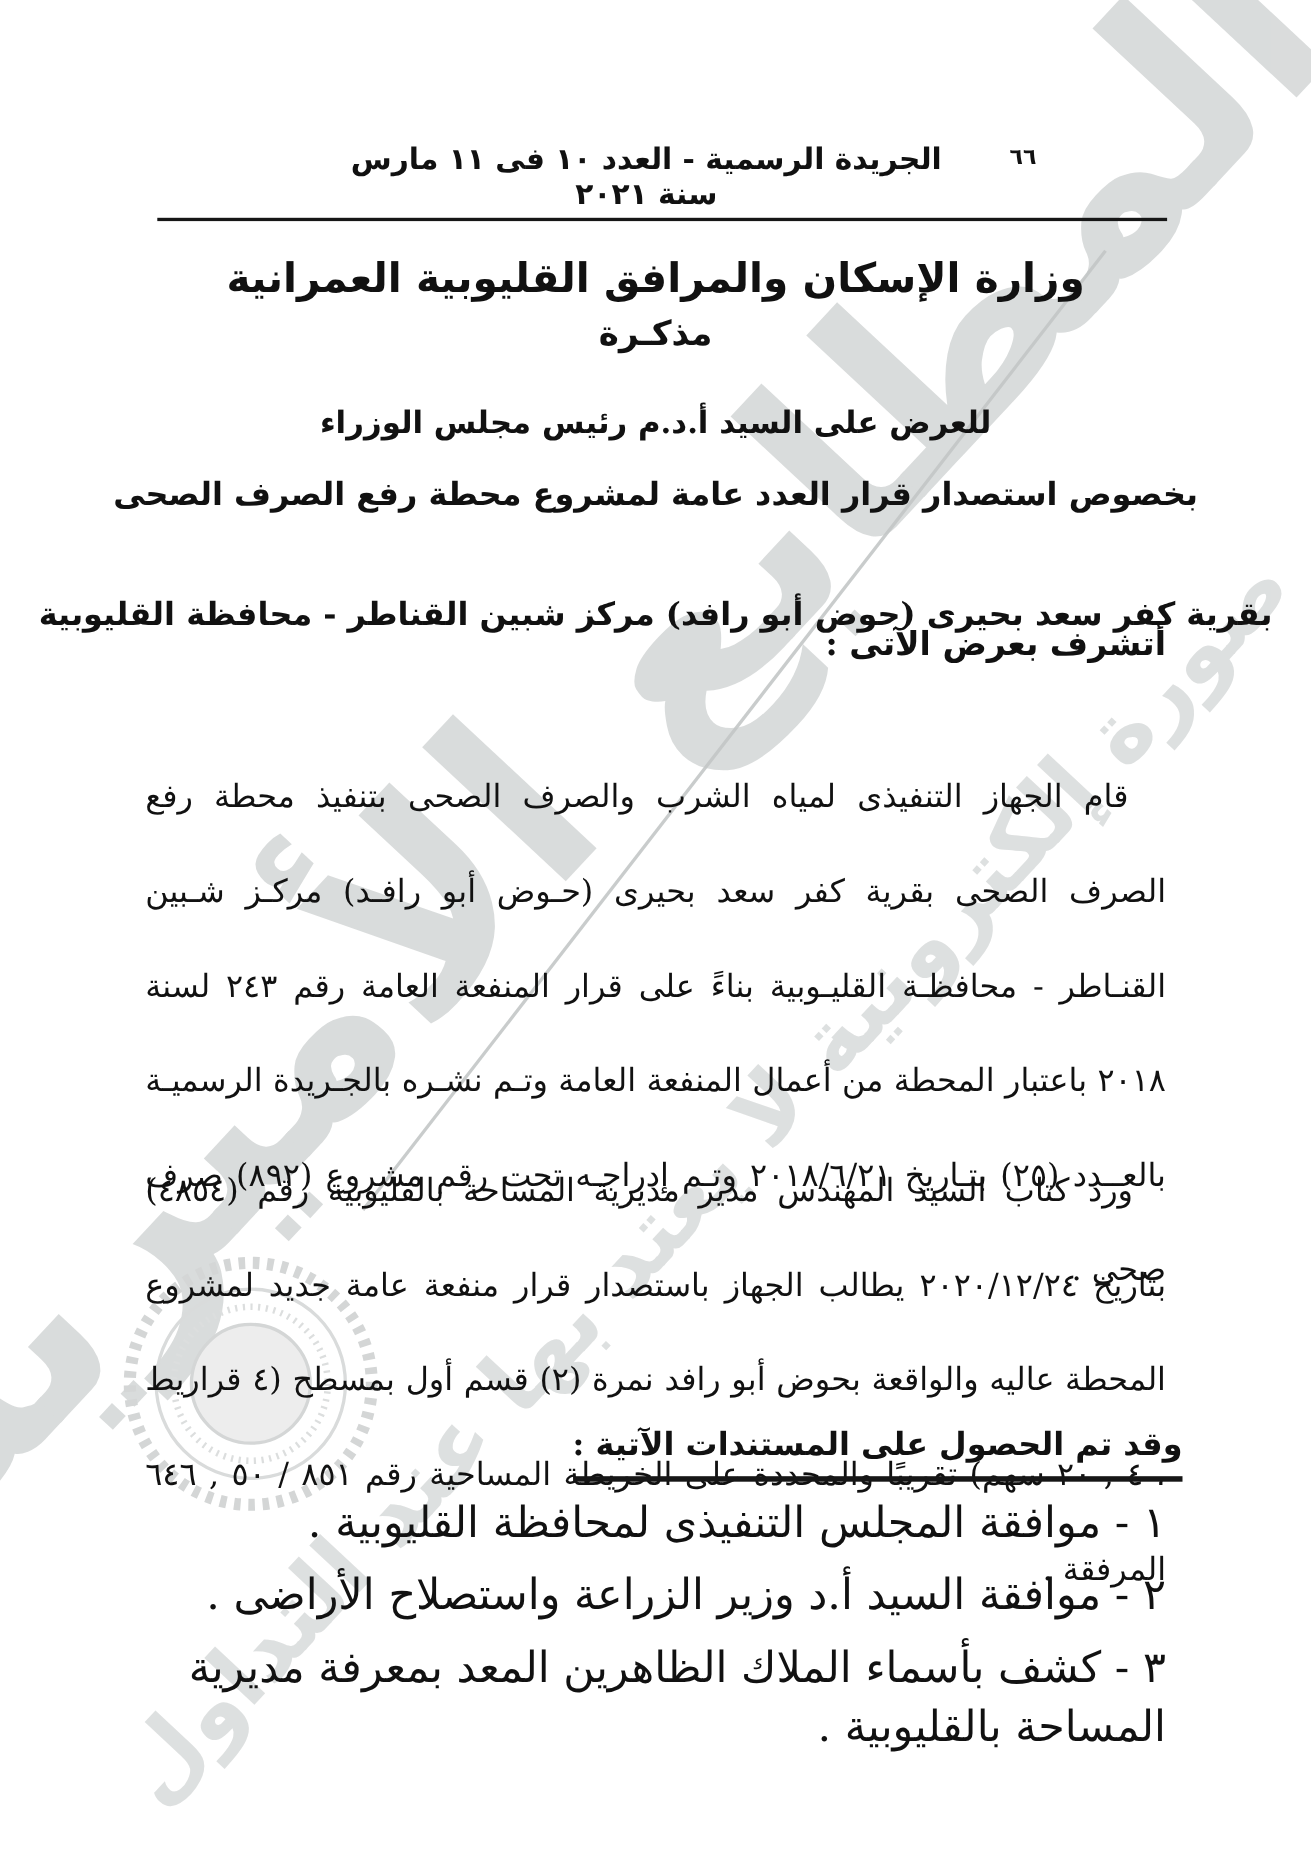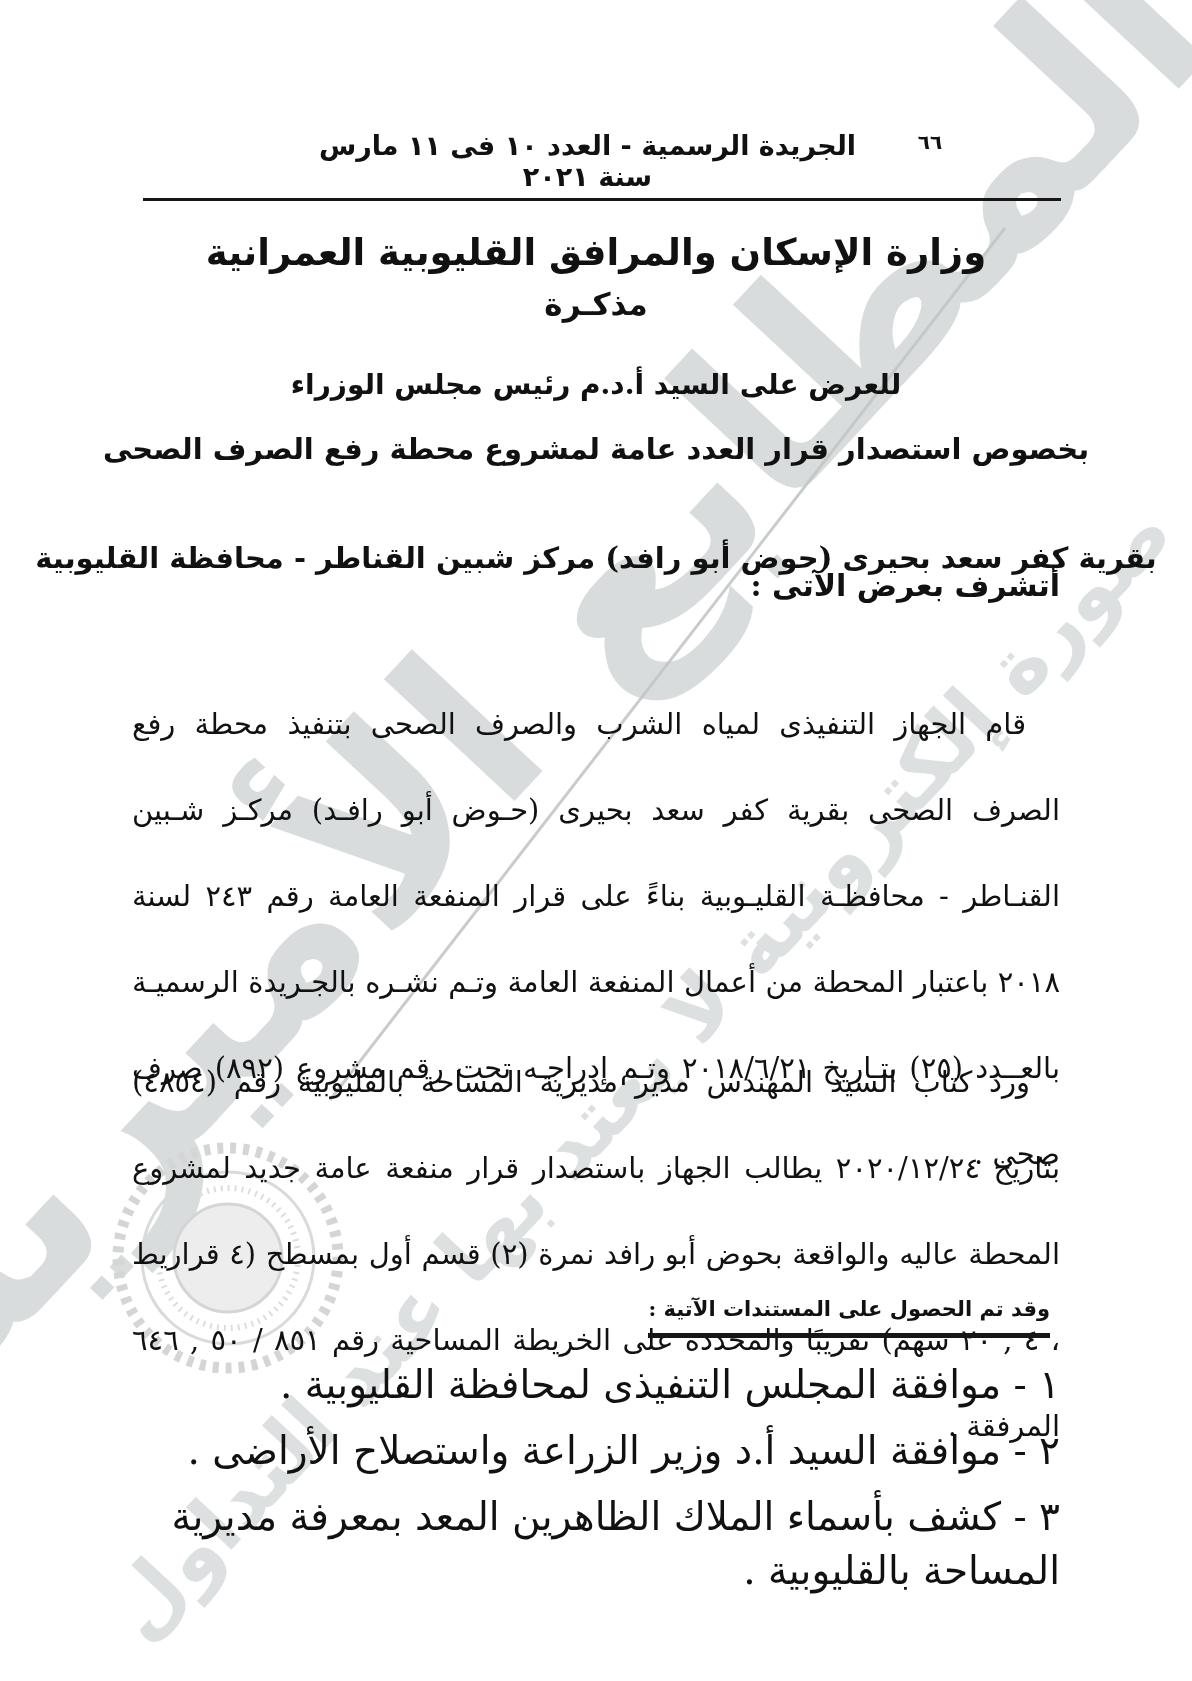--- a/index.html
+++ b/index.html
@@ -21,21 +21,21 @@
   .header-rule{top:198px;left:143px;width:918px;height:3px;background:#161616;}
   .doc-title{top:230px;left:0;width:100%;text-align:center;font-size:37px;font-weight:bold;}
   .doc-type{top:286px;left:0;width:100%;text-align:center;font-size:31px;font-weight:bold;}
   .addressee{top:368px;left:0;width:100%;text-align:center;font-size:28px;font-weight:600;}
   .subject-1{top:432px;left:0;width:100%;text-align:center;font-size:29px;font-weight:bold;}
   .subject-2{top:497px;left:0;width:100%;text-align:center;font-size:29px;font-weight:bold;margin-top:44px;}
   .intro-heading{top:568px;right:132px;font-size:30px;font-weight:bold;}
   .body-par{right:132px;width:928px;font-size:29px;line-height:86px;text-align:justify;text-justify:inter-word;font-weight:500;}
   .par-1{top:652px;text-indent:34px;}
   .par-2{top:1010px;text-indent:30px;}
-  .documents-heading{top:1296px;right:142px;font-size:21px;font-weight:bold;}
+  .documents-heading{top:1296px;right:117px;font-size:29px;font-weight:bold;}
   .documents-heading .u{display:inline-block;padding-bottom:12px;border-bottom:5px solid #161616;}
   .documents-list{top:1358px;right:132px;width:928px;font-size:39px;font-weight:400;}
   .documents-list .doc-item{height:66px;line-height:54px;text-align:right;}
 </style>
 </head>
 <body>
 
 <div class="page">
 
   <svg class="wm-svg" width="1192" height="1681" viewBox="0 0 1192 1681" aria-hidden="true">

